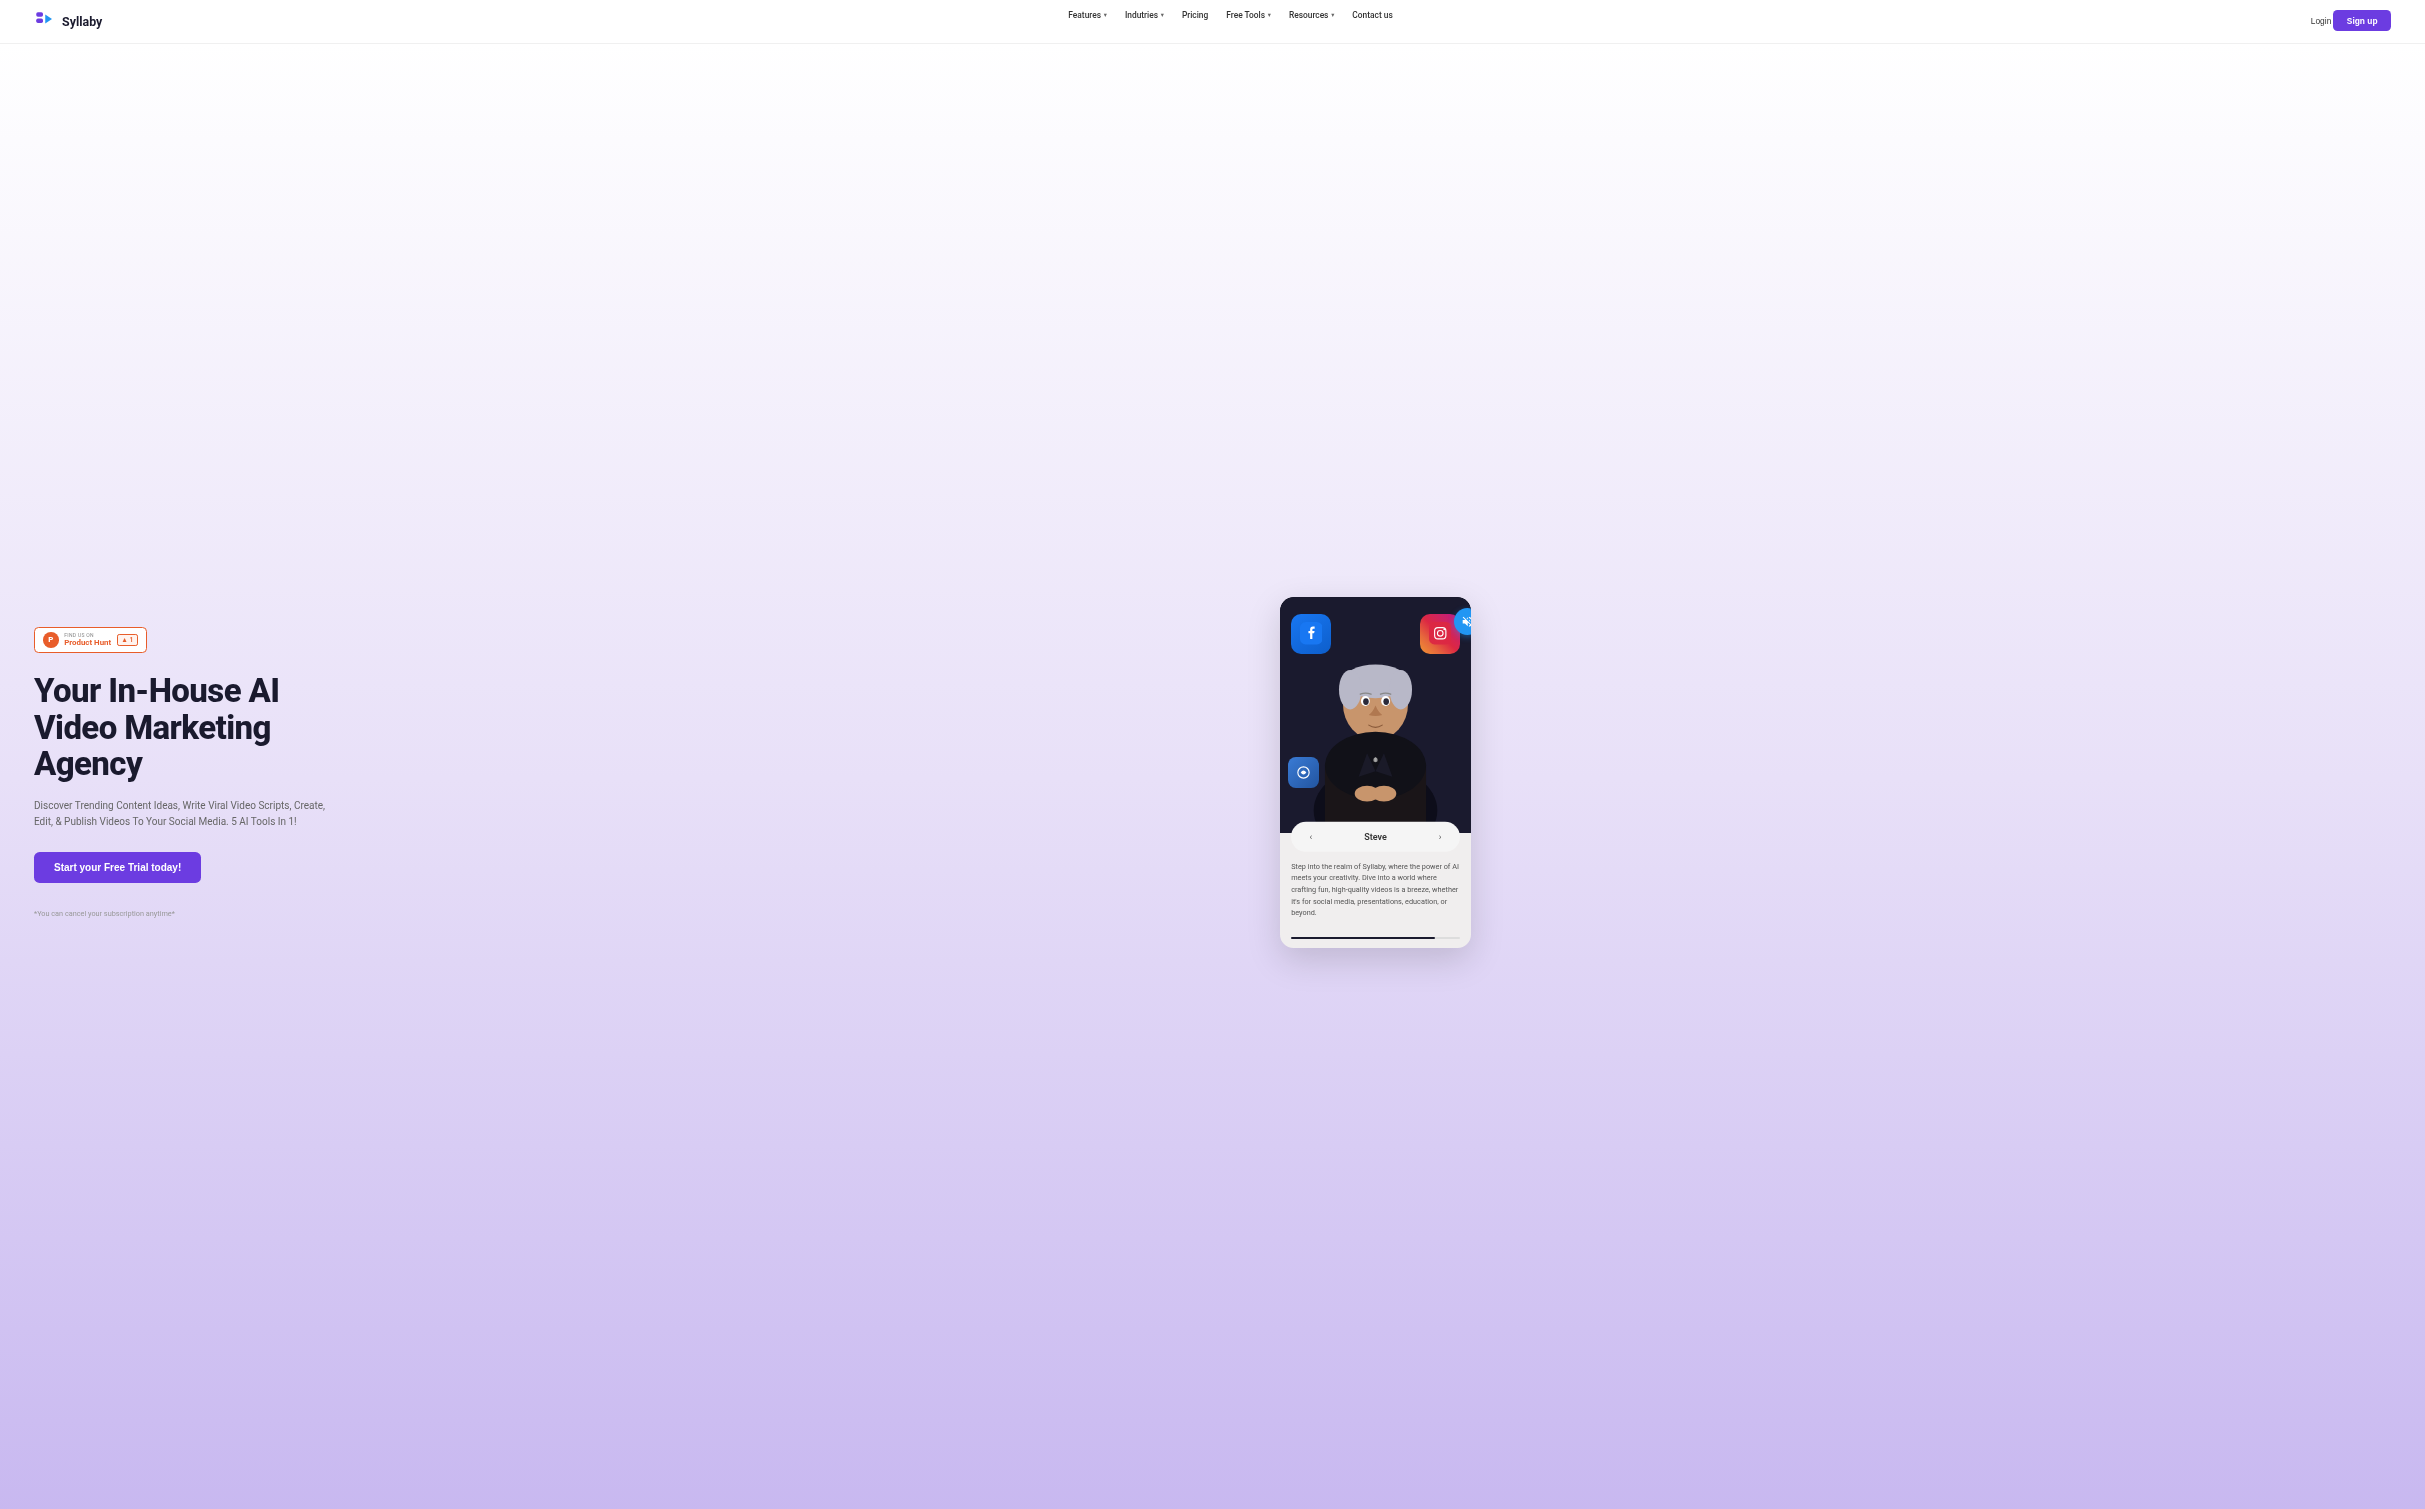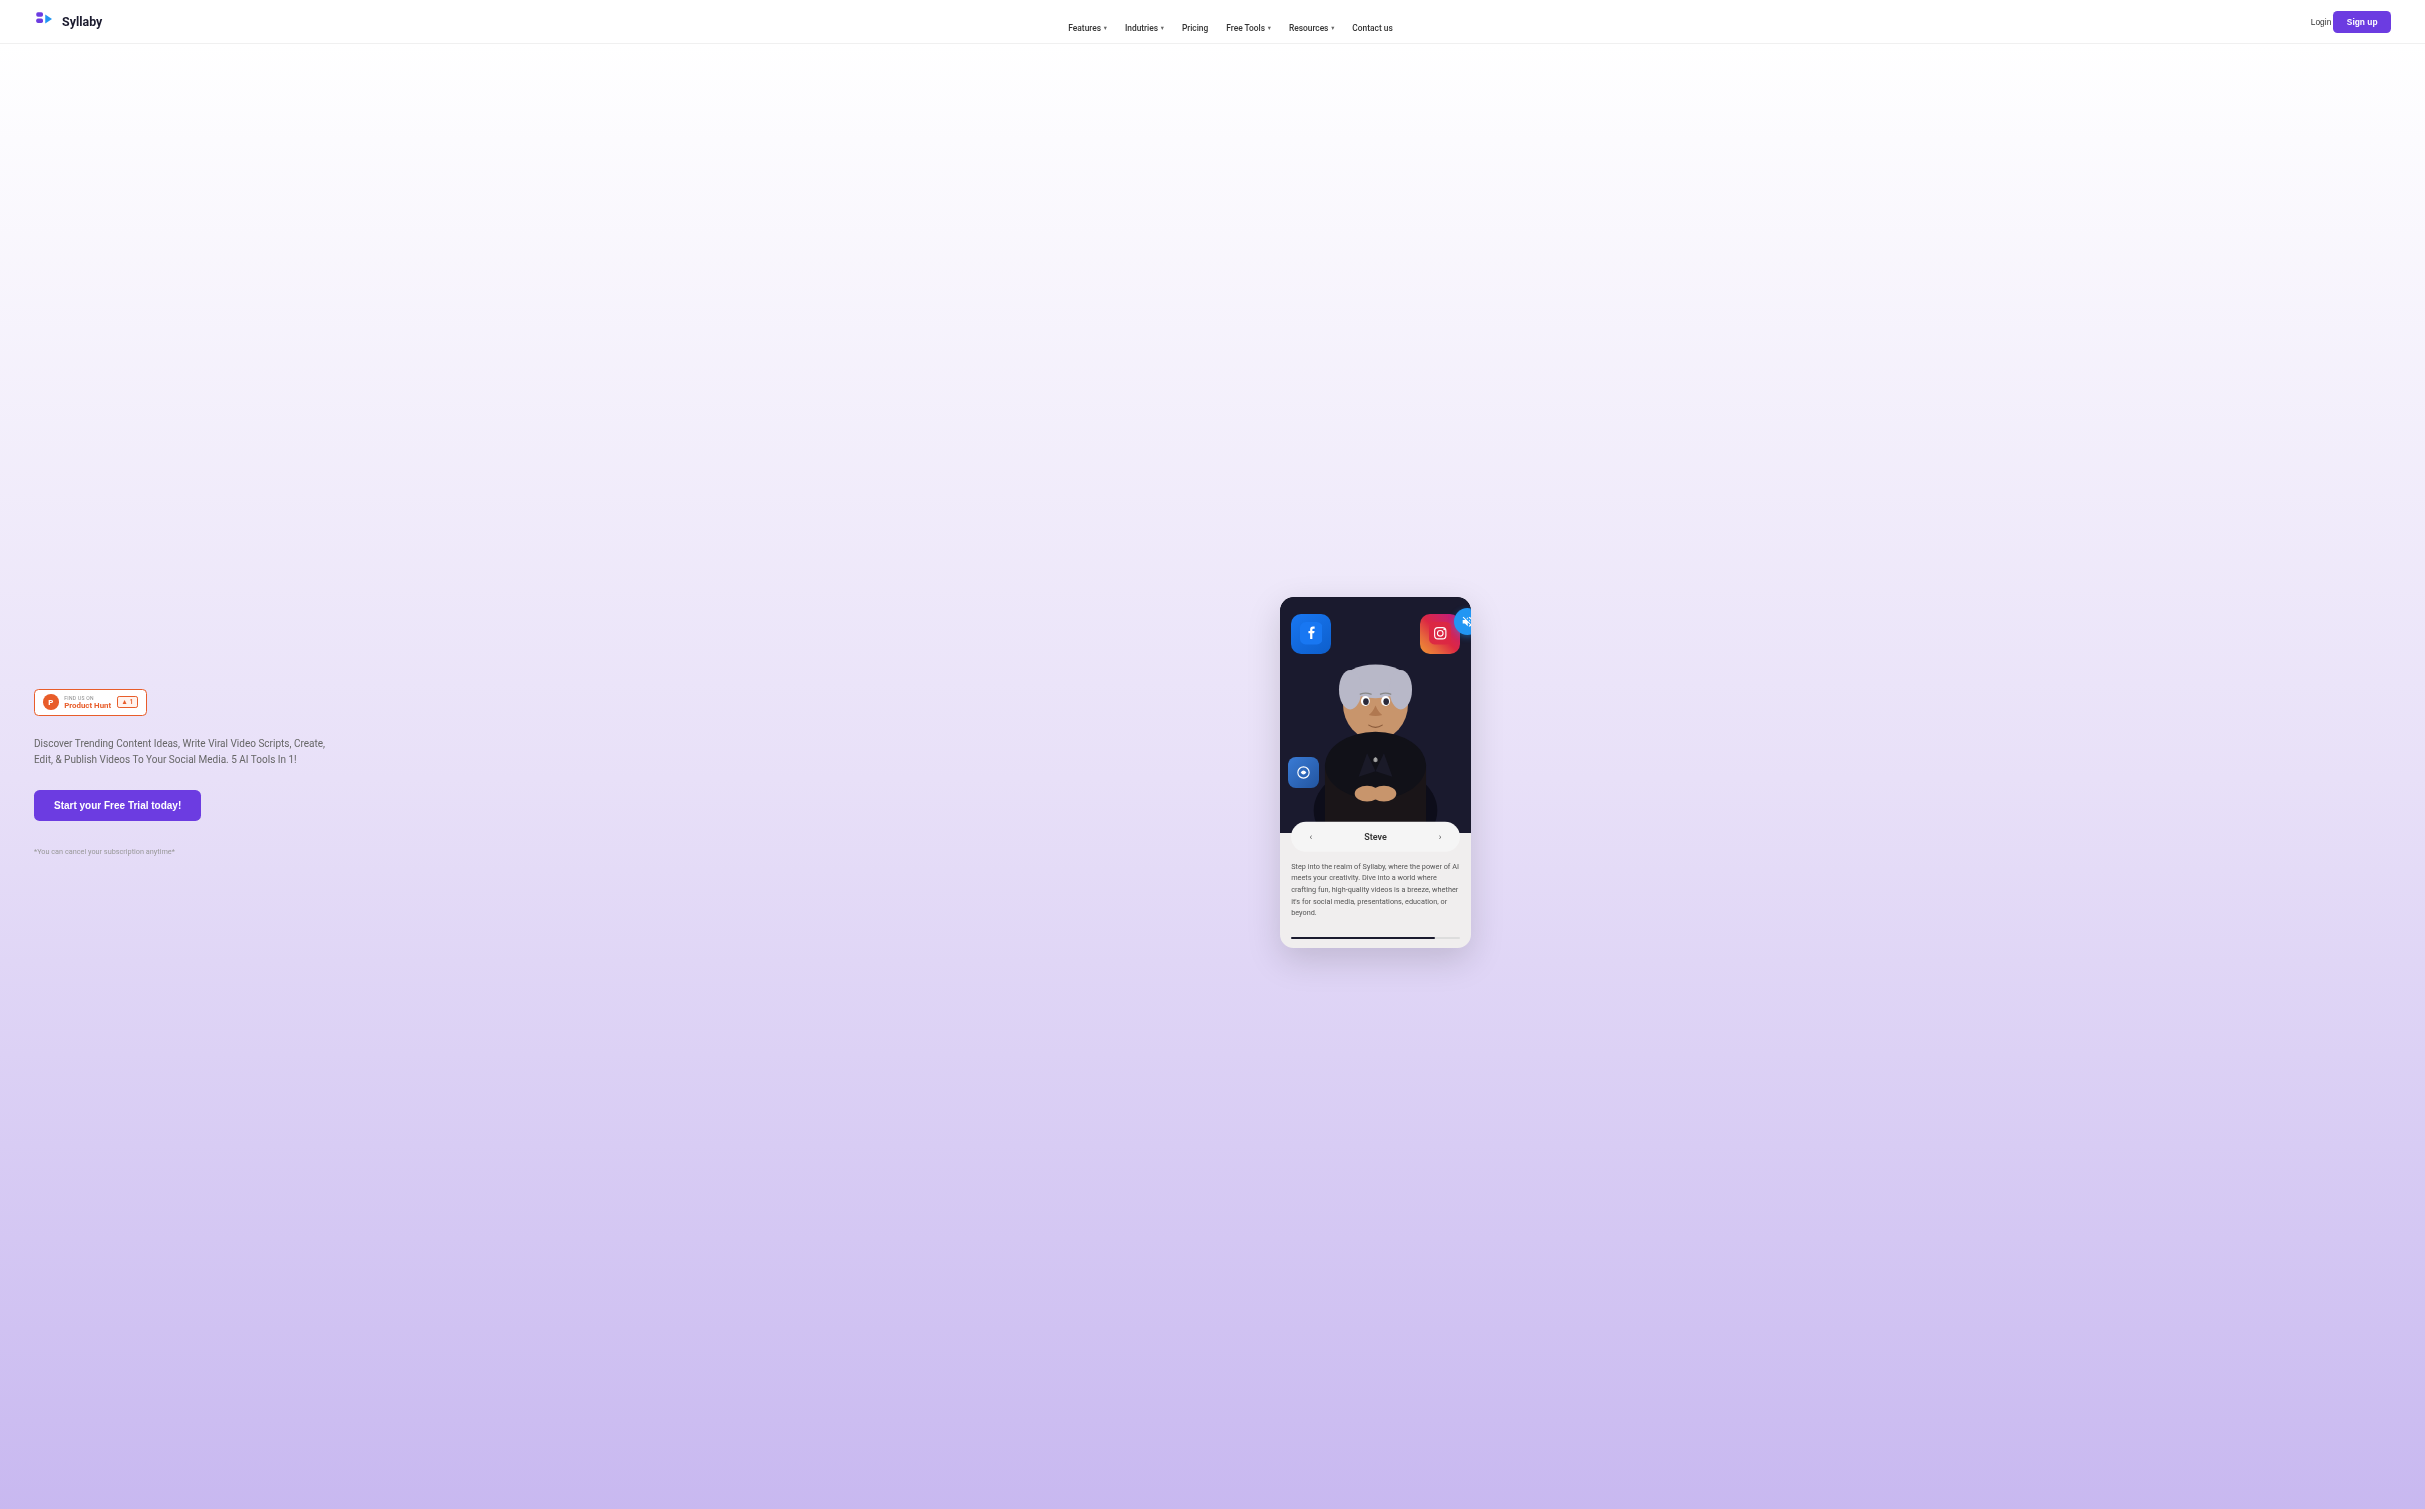--- a/index.html
+++ b/index.html
@@ -7,21 +7,21 @@
     body {
       font-family: -apple-system, BlinkMacSystemFont, 'Segoe UI', Roboto, sans-serif;
       background: white;
       min-height: 100vh;
       overflow-x: hidden;
     }
 
     
     nav {
       display: flex;
-      align-items: flex-end;
+      align-items: flex-start;
       justify-content: space-between;
       padding: 10px 34px;
       background: white;
       border-bottom: 0.6px solid #f0f0f0;
       position: sticky;
       top: 0;
       z-index: 100;
     }
 
     .logo-area {
@@ -408,20 +408,21 @@
         <span class="ph-find">FIND US ON</span>
         <span class="ph-name">Product Hunt</span>
       </div>
       <div class="ph-count">
         <span>▲</span>
         <span>1</span>
       </div>
     </div>
 
     
+    <h1 class="hero-title">Your In-House AI Video Marketing Agency</h1>
 
     
     <p class="hero-desc">Discover Trending Content Ideas, Write Viral Video Scripts, Create, Edit, &amp; Publish Videos To Your Social Media. 5 AI Tools In 1!</p>
 
     
     <button class="cta-btn">Start your Free Trial today!</button>
     <br>
     <span class="cancel-note">*You can cancel your subscription anytime*</span>
 
   </div>

